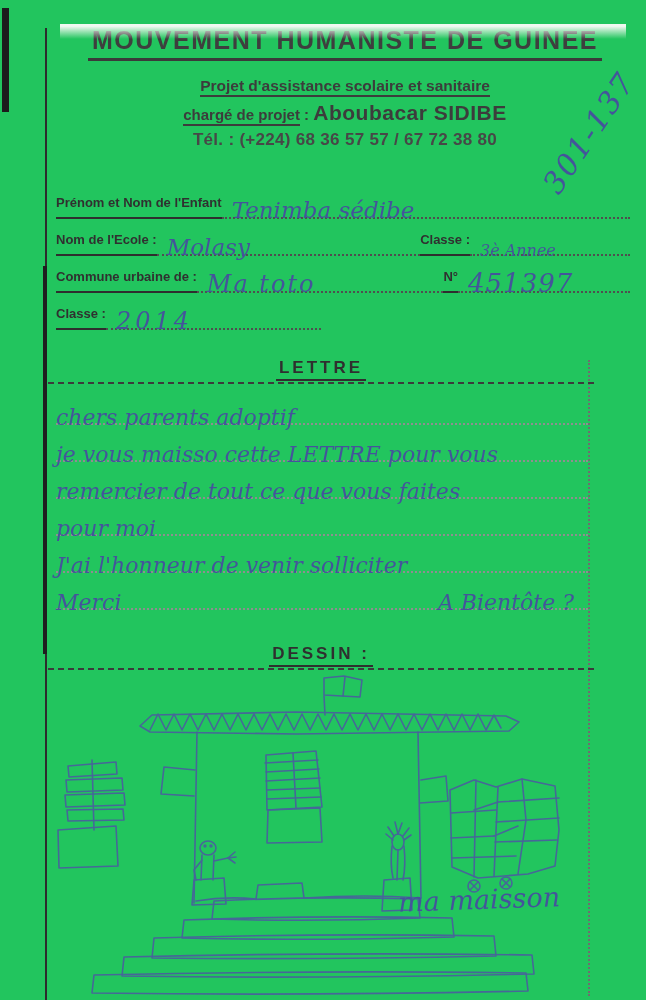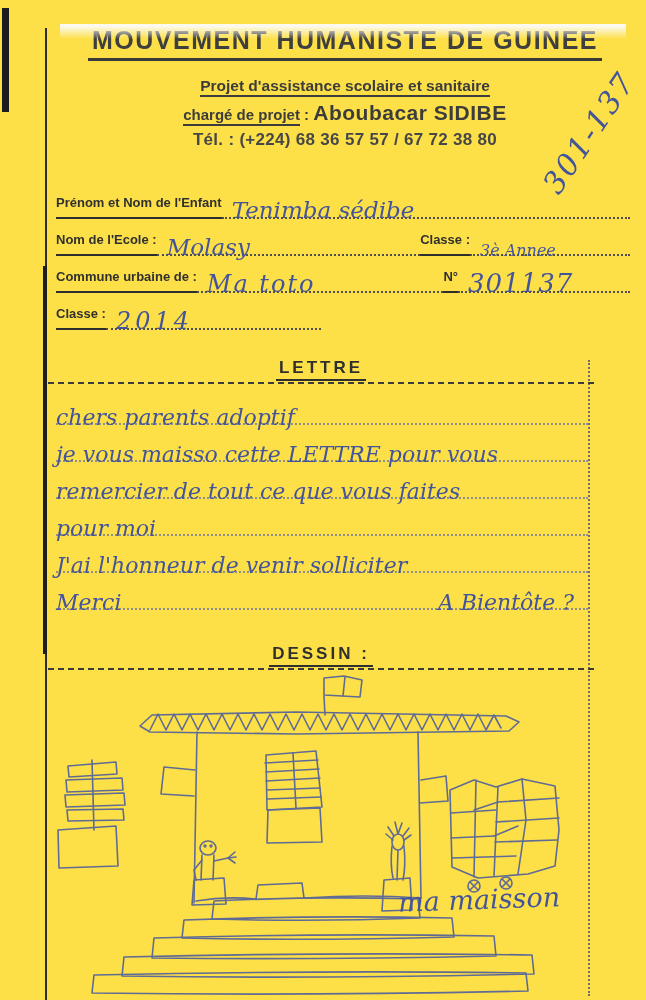--- a/index.html
+++ b/index.html
@@ -1,16 +1,16 @@
 <!DOCTYPE html>
 <html><head>
 <meta charset="utf-8">
 <style>
   html,body{margin:0;padding:0;background:#fdfdfb;}
-  .paper{position:relative;width:646px;height:1000px;background:#fde047;overflow:hidden;
+  .paper{position:relative;width:646px;height:1000px;background:#22c55e;overflow:hidden;
          font-family:"Liberation Sans",sans-serif;color:#333;}
   
   .edge-mark{position:absolute;background:#1c1c1c;}
   .border-left{position:absolute;left:45px;top:28px;height:972px;width:2px;background:#2d2d2d;}
   .border-left-thick{position:absolute;left:43px;top:266px;height:388px;width:4px;background:#1f1f1f;}
   .border-right-dotted{position:absolute;left:588px;top:360px;height:636px;width:0;
                        border-left:2px dotted #6e6e6e;}
   
   .header{position:absolute;left:58px;right:14px;top:26px;text-align:center;}
   .title{display:inline-block;font-size:25px;font-weight:bold;letter-spacing:1.5px;color:#3e3e3e;
@@ -104,21 +104,21 @@
           <span class="hw v-class">3è Annee</span>
         </span>
     </div>
     <div class="row">
       <span class="lbl">Commune urbaine de :</span>
       <span class="fill">
           <span class="hw v-commune">Ma toto</span>
         </span>
       <span class="lbl">N°</span>
       <span class="fill num">
-          <span class="hw v-num">301137</span>
+          <span class="hw v-num">451397</span>
         </span>
     </div>
     <div class="row">
       <span class="lbl">Classe :</span>
       <span class="fill short">
           <span class="hw v-session">2014</span>
         </span>
     </div>
   </div>
 

